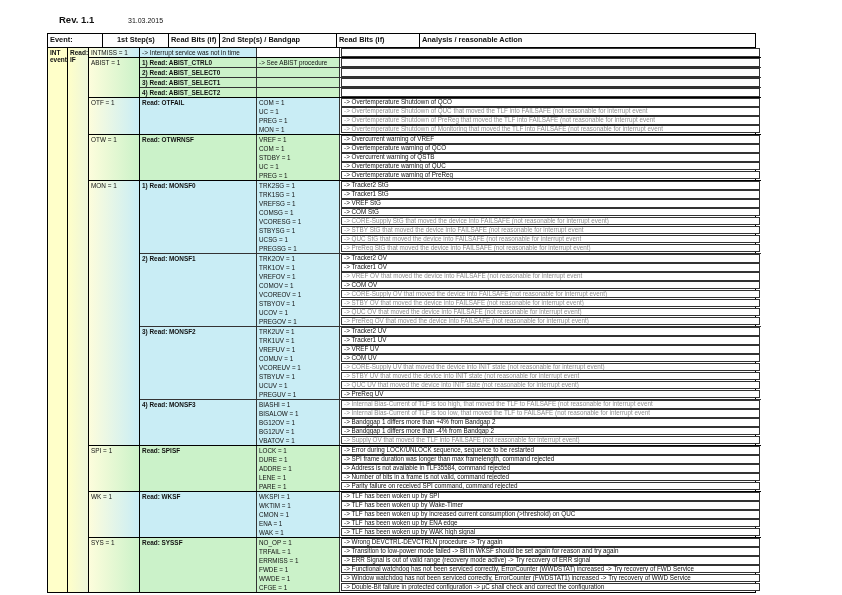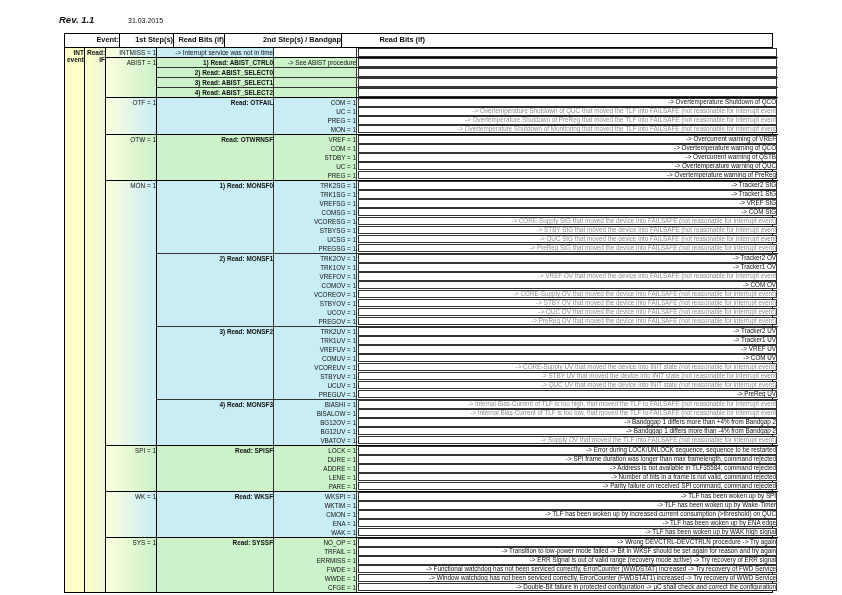--- a/index.html
+++ b/index.html
@@ -1,26 +1,26 @@
 <!DOCTYPE html>
 <html><head>
 <meta charset="utf-8">
 <style>
   html,body{margin:0;padding:0;background:#fff;}
   body{width:842px;height:595px;overflow:hidden;font-family:"Liberation Sans",sans-serif;color:#111;}
   #page{position:relative;width:842px;height:595px;background:#fff;}
-  #rev{position:absolute;left:59px;top:14px;font-size:9.5px;font-weight:bold;font-style:italic;}
+  #rev{position:absolute;left:59px;top:14px;font-size:9.5px;font-weight:bold;}
   #date{position:absolute;left:128px;top:17px;font-size:7px;}
-  #tbl{position:absolute;left:64px;top:33px;width:709px;text-align:right;}
+  #tbl{position:absolute;left:47px;top:33px;width:709px;}
   *{box-sizing:border-box;}
   
   #hdr{display:flex;border:1.6px solid #000;background:#fdfdfd;height:15px;}
   .hcell{font-size:7.4px;font-weight:bold;line-height:12px;padding-left:2px;border-right:1.4px solid #000;white-space:nowrap;overflow:hidden;}
   .hcell:last-child{border-right:none;}
-  .c1{width:55px;} .c2{width:54px;} .c3{width:51px;} .c4{width:117px;} .c5{width:83px;} .c6{width:421px;flex:1;}
+  .c1{width:55px;} .c2{width:54px;margin-left:12px;} .c3{width:51px;} .c4{width:117px;} .c5{width:83px;} .c6{width:421px;flex:1;}
   
   #bdy{display:flex;border:1.6px solid #000;border-top:none;}
   #evcell{width:55px;border-right:1px solid #000;font-size:6.5px;font-weight:bold;padding:1px 0 0 2px;}
   #stepcell{width:54px;border-right:1px solid #000;font-size:6.5px;font-weight:bold;padding:1px 0 0 2px;}
   #groups{width:672px;display:flex;flex-direction:column;}
   .group{display:flex;border-top:1px solid #000;}
   .group:first-child{border-top:none;}
   .gcol3{width:51px;border-right:1px solid #000;font-size:6.4px;line-height:9px;padding-left:2px;white-space:nowrap;}
   .blocks{width:621px;display:flex;flex-direction:column;}
   .block{display:flex;border-top:0.8px solid #333;}
@@ -40,20 +40,21 @@
   <div id="rev">Rev. 1.1</div>
   <div id="date">31.03.2015</div>
 
   <div id="tbl">
     <div id="hdr">
       <div class="hcell c1">Event:</div>
       <div class="hcell c2">1st Step(s)</div>
       <div class="hcell c3">Read Bits (if)</div>
       <div class="hcell c4">2nd Step(s) / Bandgap</div>
       <div class="hcell c5">Read Bits (if)</div>
+      <div class="hcell c6">Analysis / reasonable Action</div>
     </div>
     <div id="bdy">
       <div id="evcell" style="background: rgb(255, 255, 201);">INT event</div>
       <div id="stepcell" style="background: linear-gradient(90deg, rgb(255, 255, 201), rgb(237, 246, 218));">Read: IF</div>
       <div id="groups">
           <div class="group">
             <div class="gcol3" style="background: linear-gradient(90deg, rgb(253, 253, 220), rgb(201, 237, 245));">INTMISS = 1</div>
             <div class="blocks">
               <div class="block">
                 <div class="bcol4" style="background: rgb(201, 237, 245); height: 9px;">-&gt; Interrupt service was not in time</div>

